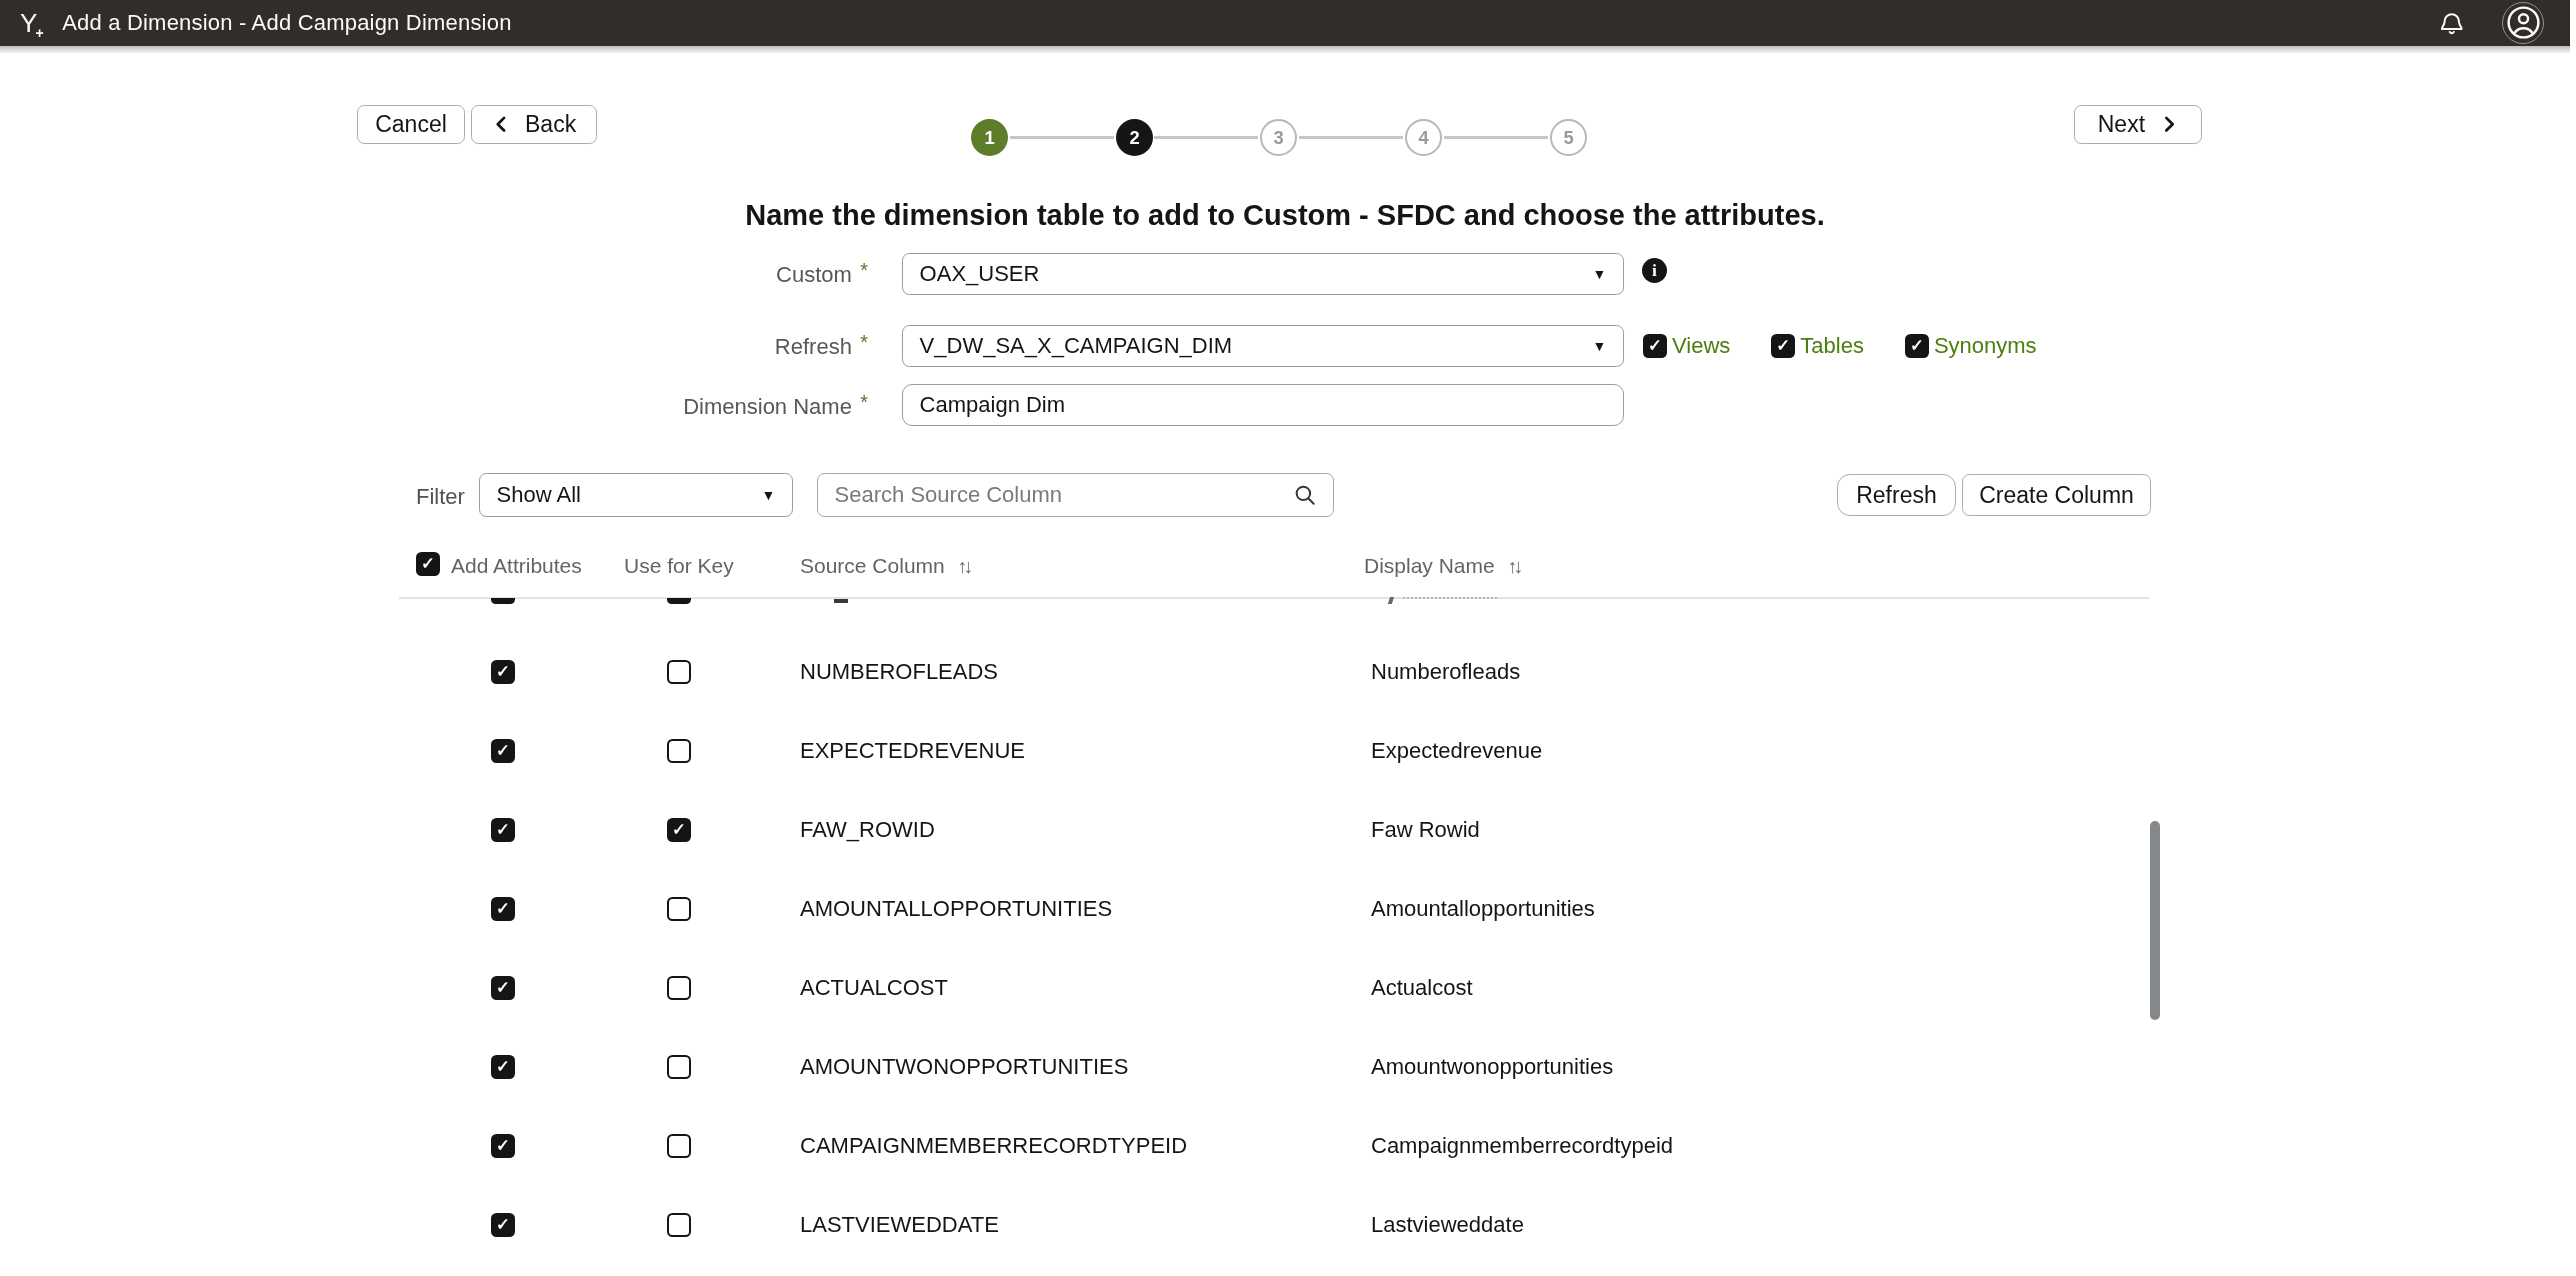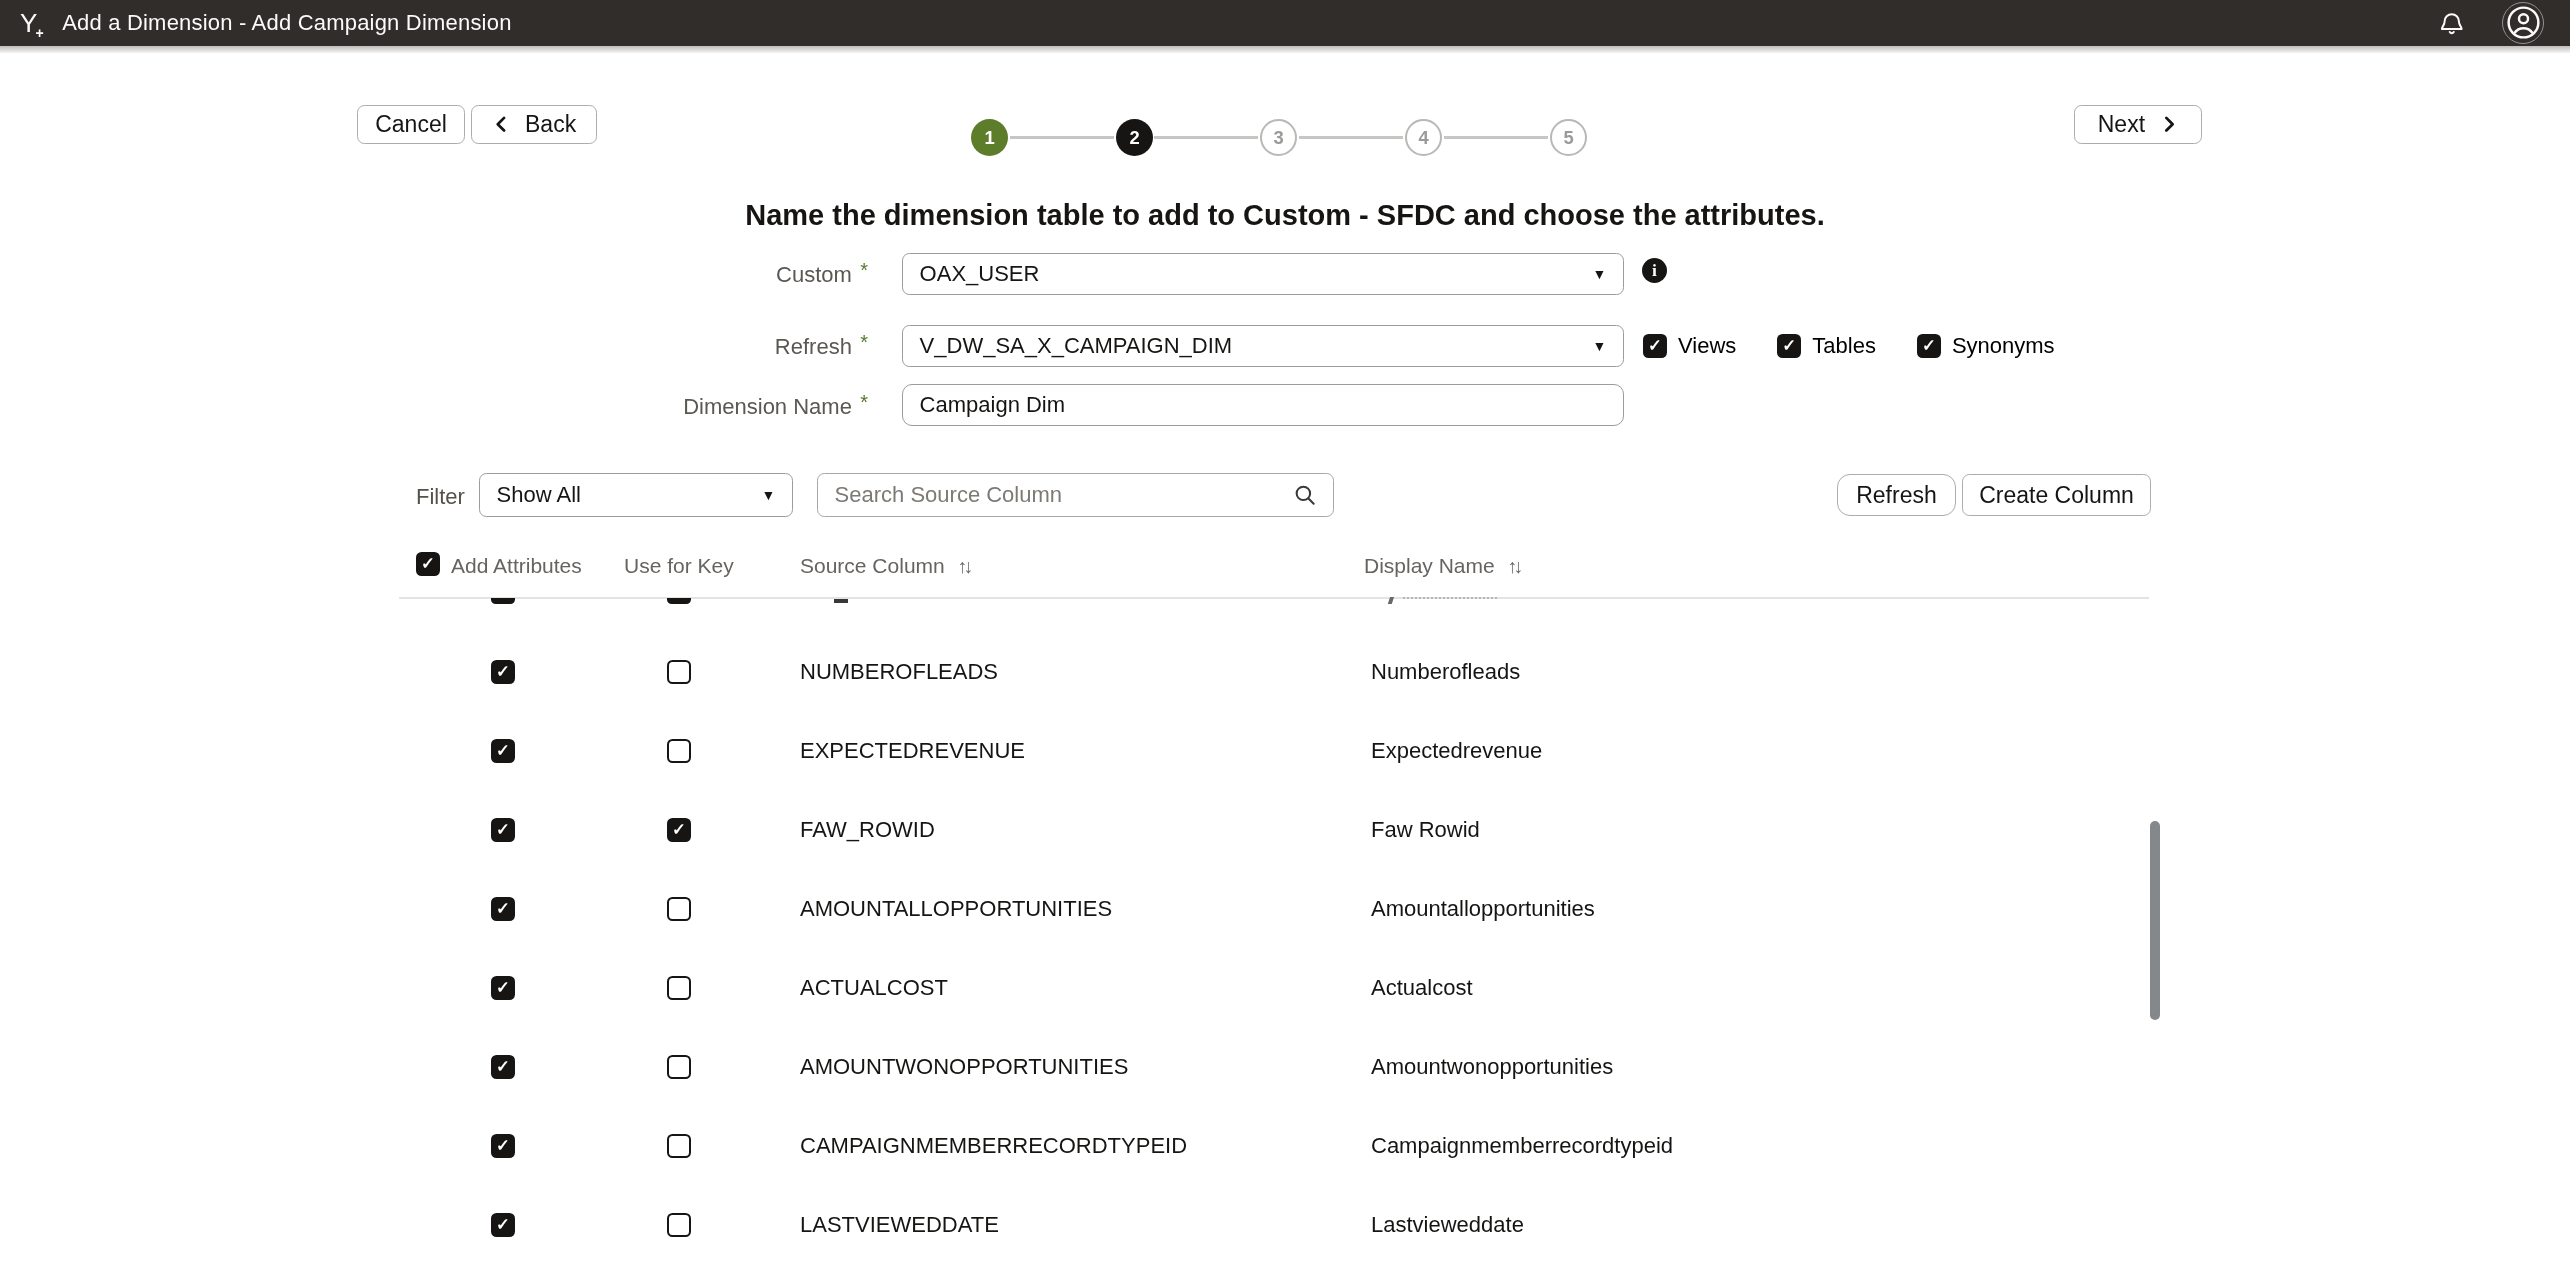--- a/index.html
+++ b/index.html
@@ -84,21 +84,21 @@
   }
   
   .cb {
     width:24px; height:24px; border-radius:5.5px; flex:0 0 auto;
     display:inline-flex; align-items:center; justify-content:center; cursor:pointer;
   }
   .cb.checked { background:#161513; }
   .cb.checked::after { content:"\2713"; color:#fff; font-size:16.6px; font-weight:700; line-height:1; }
   .cb.unchecked { background:#fff; border:2.8px solid #161513; }
   .obj-cbs { position:absolute; left:1643px; top:325px; height:42px; display:flex; align-items:center; gap:41px; }
-  .cb-item { display:flex; align-items:center; gap:11px; font-size:22px; color:#000000; }
+  .cb-item { display:flex; align-items:center; gap:5px; font-size:22px; color:#4d7c0f; }
   
   .filter-label { position:absolute; left:416px; top:484px; font-size:22px; color:#55514d; }
   .filter-select { position:absolute; left:479px; top:473px; width:314px; height:44px;
     background:#fff; border:0.9px solid #9e9c99; border-radius:7.4px;
     display:flex; align-items:center; padding:0 16.6px; font-size:22px; cursor:pointer; }
   .searchbox {
     position:absolute; left:817px; top:473px; width:517px; height:44px;
     border:0.9px solid #aaa8a5; border-radius:7.4px; background:#fff;
     display:flex; align-items:center; padding:0 14.8px 0 16.6px;
   }

